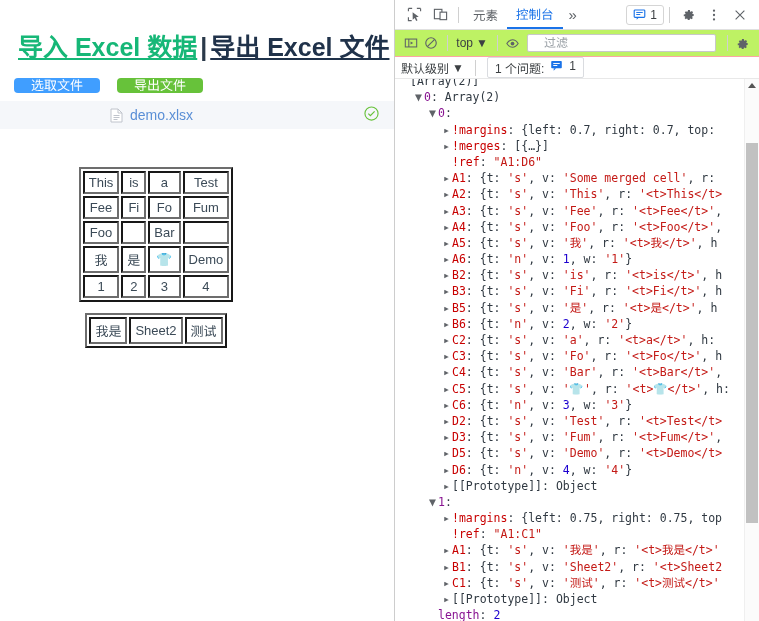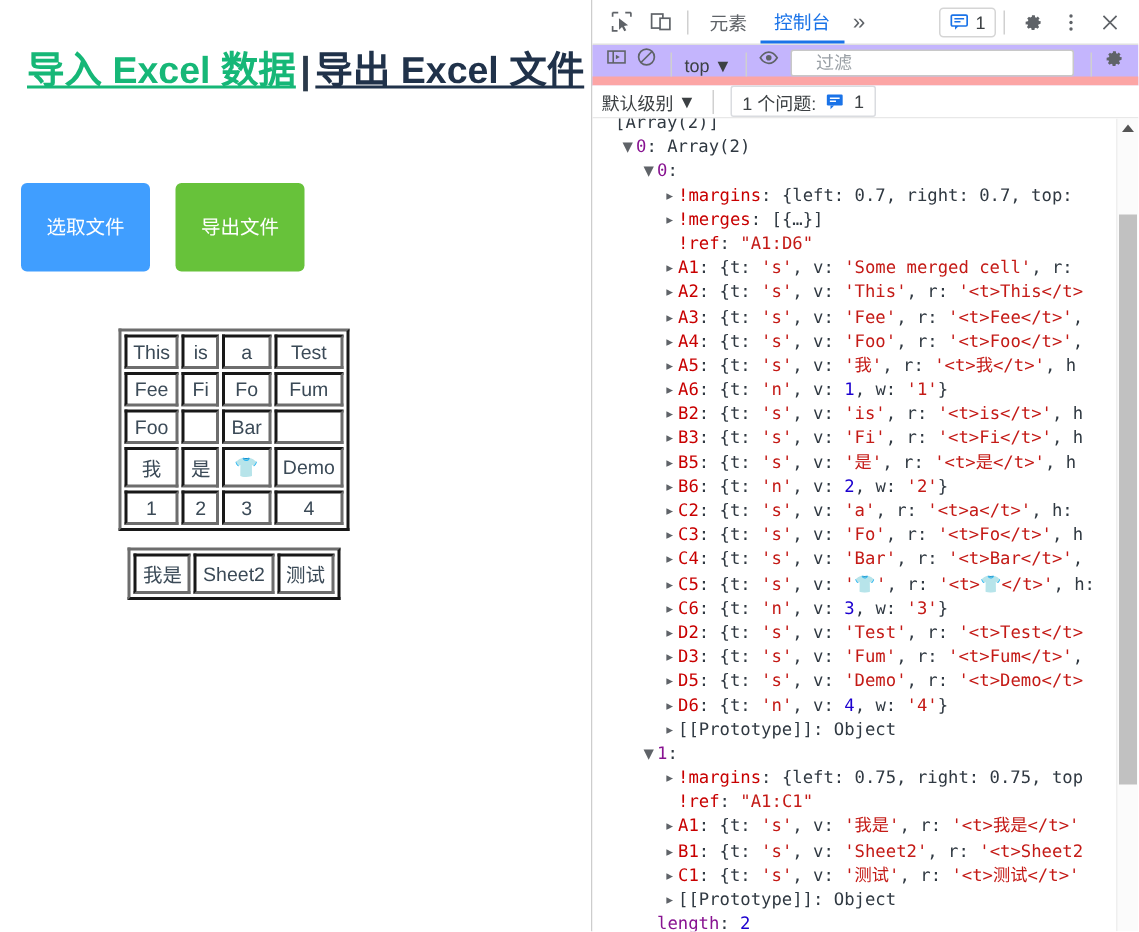--- a/index.html
+++ b/index.html
@@ -24,21 +24,21 @@
   #heading a{text-decoration:underline;}
   .lnk-import{color:#16b777;}
   .lnk-sep{color:#2b3a4a;font-weight:bold;padding:0 3px;text-decoration:none;}
   .lnk-export{color:#20324a;}
 
   #btnrow{margin:18px 0 0 0;padding-left:14px;display:flex;gap:17px;}
   .btn{
     border:none;border-radius:4px;color:#fff;
     font-family:"Liberation Sans","DejaVu Sans",sans-serif;
     font-size:13px;line-height:1;
-    padding:23px 17px;cursor:pointer;white-space:nowrap;margin-top:44px;
+    padding:1px 17px;cursor:pointer;white-space:nowrap;
   }
   .btn-primary{background:#409eff;}
   .btn-success{background:#67c23a;}
 
   #tip{
     margin:9px 0 0 0;text-align:center;
     color:#606266;font-size:13px;padding-right:56px;
   }
 
   #filelist{margin:8px 0 0 0;}
@@ -93,41 +93,41 @@
   }
   .dt-tab.active{color:#1a73e8;border-bottom:2px solid #1a73e8;font-weight:normal;}
   .dt-more{font-size:15px;color:#5f6368;padding:0 6px;cursor:pointer;}
   .dt-spacer{flex:1;}
   .issue-pill{
     display:flex;align-items:center;gap:4px;border:1px solid #d5d5d5;border-radius:3px;
     padding:2px 6px;font-size:12px;color:#3c4043;cursor:pointer;background:#fff;
   }
 
   #dt-filterbar{
-    height:27px;border-bottom:6px solid #fca5a5;padding:0 6px;background:#c4b5fd;align-items:flex-end;
+    height:27px;border-bottom:1px solid #fca5a5;padding:0 6px;background:#bef264;
   }
   .ctx-sel{
     display:flex;align-items:center;gap:3px;font-size:12px;color:#3c4043;
     padding:0 4px;cursor:pointer;
   }
   #filter-input{
     flex:1;height:18px;border:1px solid #c8c8c8;border-radius:2px;
     margin:0 6px 0 4px;padding:0 16px;font-size:12px;color:#3c4043;
     font-family:"Liberation Sans","DejaVu Sans",sans-serif;
     background:#fff;outline:none;box-sizing:border-box;
   }
   #filter-input::placeholder{color:#9aa0a6;}
 
   #dt-levelbar{
     height:22px;border-bottom:1px solid #e8e8e8;padding:0 6px;background:#fff;
     font-size:12px;color:#3c4043;
   }
   .level-sel{display:flex;align-items:center;gap:3px;cursor:pointer;padding-right:6px;}
   .issues-box{
-    display:flex;align-items:center;gap:6px;border:1px solid #dadce0;border-radius:2px;
+    display:flex;gap:6px;border:1px solid #dadce0;border-radius:2px;
     padding:1px 7px;cursor:pointer;margin-left:6px;
   }
 
   
   #console{
     flex:1;position:relative;overflow:hidden;background:#fff;
   }
   #console-inner{
     position:absolute;left:0;top:-6px;right:14px;
     font-family:"DejaVu Sans Mono","Liberation Mono",monospace;
@@ -174,20 +174,40 @@
     <h2 id="heading">
       <a href="#" class="lnk-import">导入 Excel 数据</a><span class="lnk-sep">|</span><a href="#" class="lnk-export">导出 Excel 文件</a>
     </h2>
 
     <div id="btnrow">
       <button class="btn btn-primary">选取文件</button>
       <button class="btn btn-success">导出文件</button>
     </div>
 
 
+    <div id="filelist">
+      <div id="filerow">
+        <span class="fname">
+          <span class="doc-icon">
+            <svg width="13" height="15" viewBox="0 0 13 15">
+              <path d="M1 1h7l4 4v9H1z" fill="#fff" stroke="#c0c4cc" stroke-width="1"></path>
+              <path d="M8 1v4h4" fill="none" stroke="#c0c4cc" stroke-width="1"></path>
+              <path d="M3.5 7.5h6M3.5 9.5h6M3.5 11.5h4" stroke="#c0c4cc" stroke-width="1"></path>
+            </svg>
+          </span>
+          <span class="lbl">demo.xlsx</span>
+        </span>
+        <span class="ok-icon">
+          <svg width="15" height="15" viewBox="0 0 16 16">
+            <circle cx="8" cy="8" r="7" fill="none" stroke="#67c23a" stroke-width="1.2"></circle>
+            <path d="M4.6 8.2l2.2 2.2 4.5-4.6" fill="none" stroke="#67c23a" stroke-width="1.3"></path>
+          </svg>
+        </span>
+      </div>
+    </div>
 
     <div id="sheet1-wrap">
       <table class="sheet" id="sheet1">
           <tbody>
             <tr>
               <td>This</td>
               <td>is</td>
               <td>a</td>
               <td>Test</td>
             </tr>

